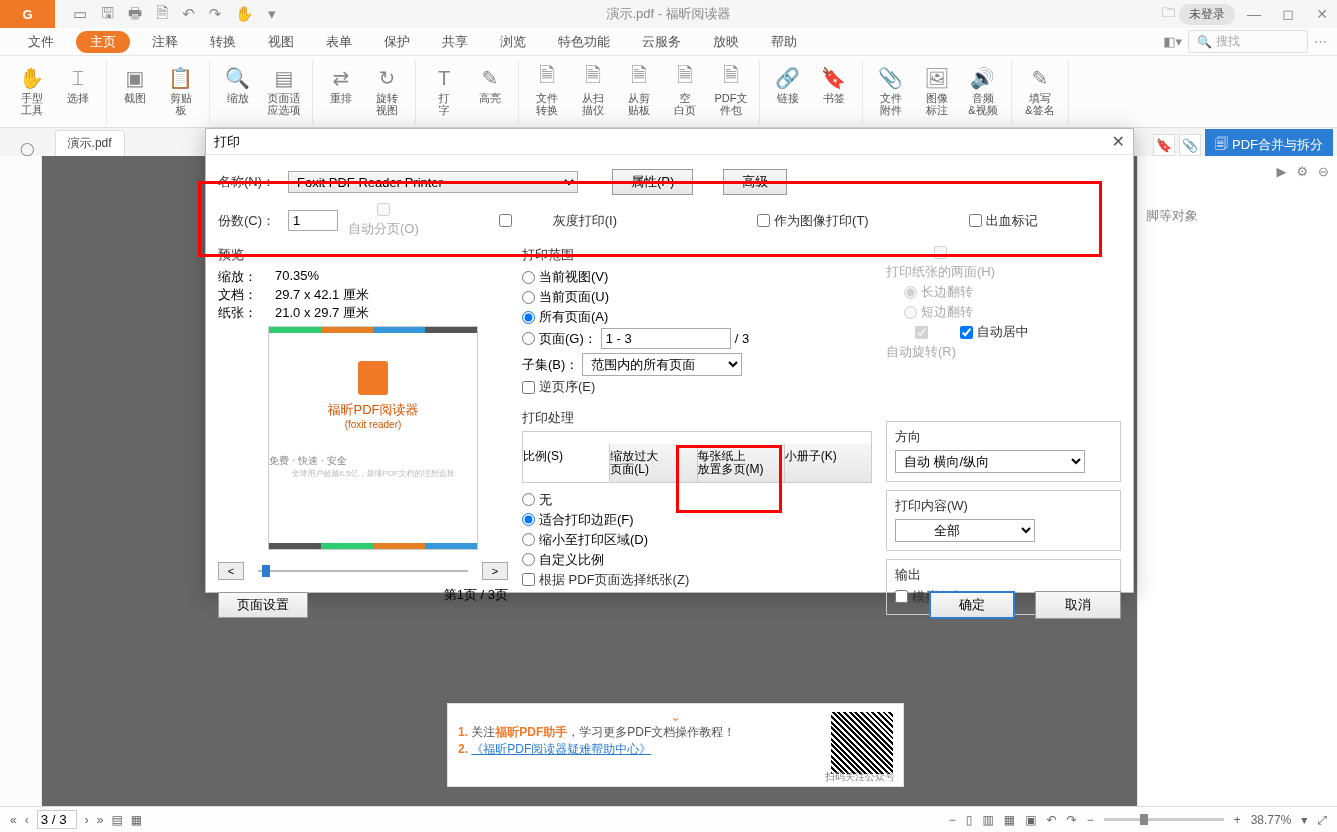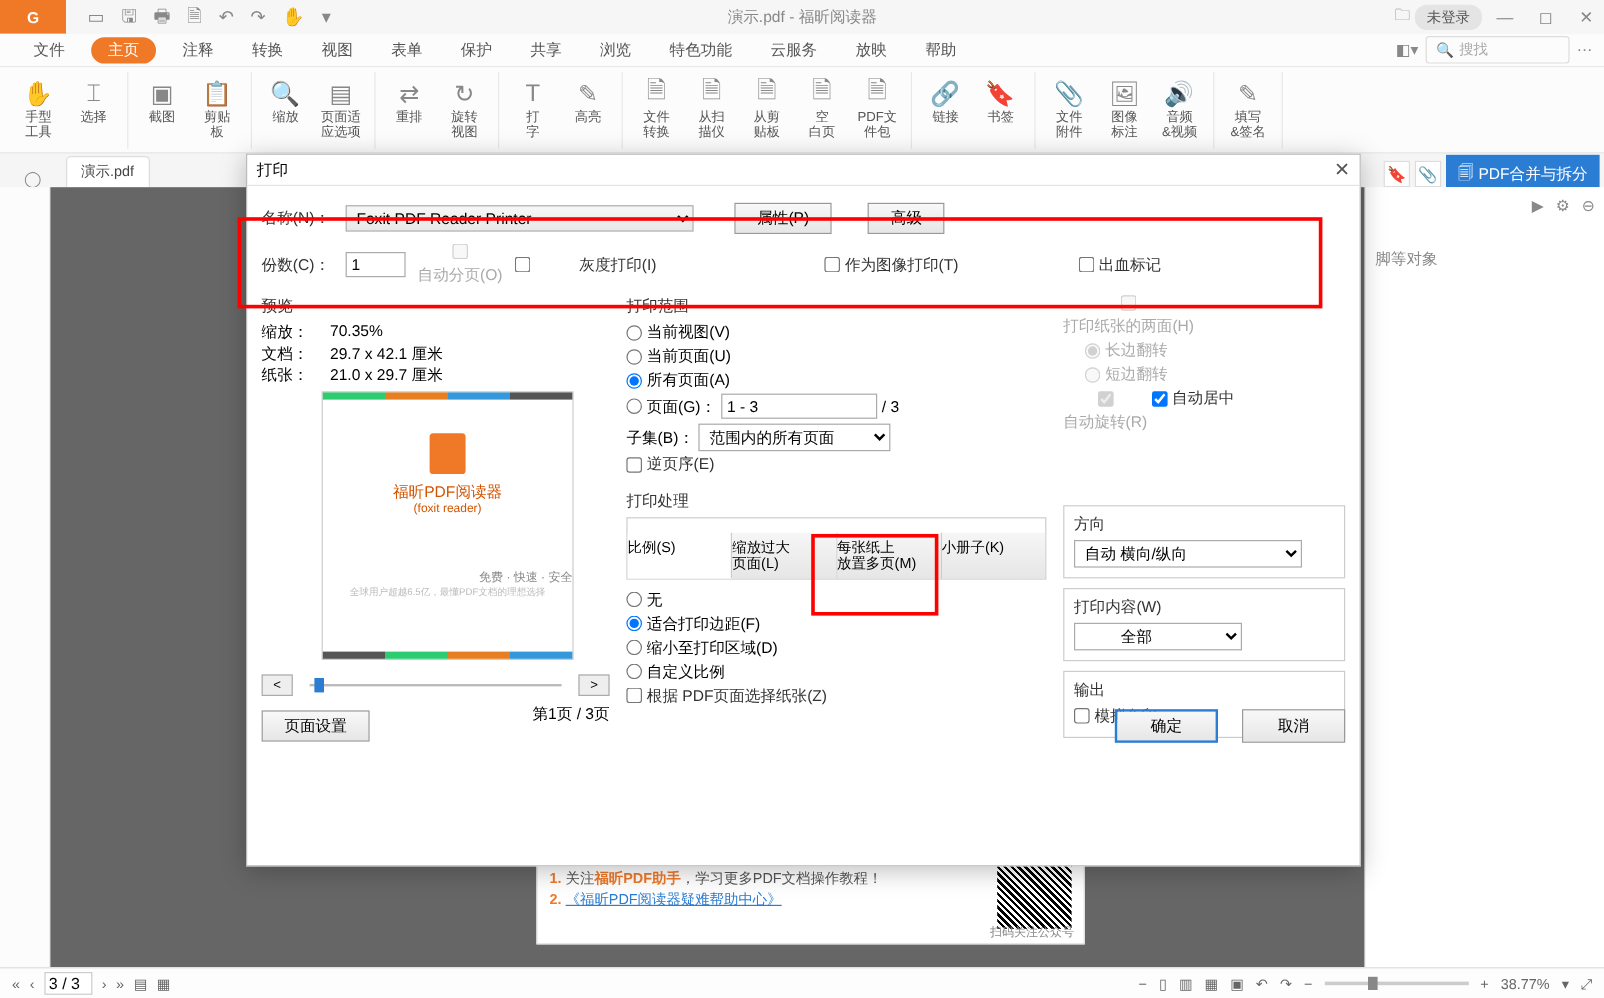--- a/index.html
+++ b/index.html
@@ -49,21 +49,21 @@
 .promo { position:absolute; left:447px; top:703px; width:457px; height:84px; background:#fff; border:1px solid #e0e0e0; padding:6px 10px; font-size:12px; }
 .promo .arrow-row { text-align:center; color:#f07928; }
 .promo .line { color:#555; }
 .promo .line .num { color:#f07928; font-weight:bold; }
 .promo .line b { color:#f07928; }
 .promo .line a { color:#2b7cd3; text-decoration:underline; }
 .promo .qr { position:absolute; right:10px; top:8px; width:62px; height:62px; background:repeating-linear-gradient(45deg,#000 0 2px,#fff 2px 4px); }
 .promo .qrlbl { position:absolute; right:8px; bottom:2px; font-size:10px; color:#888; }
 
 
-.dialog { position: absolute; left: 205px; top: 128px; width: 929px; height: 594px; background: #fff; border: 1px solid #bbb; box-shadow: 0 4px 20px rgba(0,0,0,.25); z-index: 10; font-size:13px; }
+.dialog { position: absolute; left: 205px; top: 128px; width: 929px; height: 465px; background: #fff; border: 1px solid #bbb; box-shadow: 0 4px 20px rgba(0,0,0,.25); z-index: 10; font-size:13px; }
 .dialog .dtitle { height: 26px; display: flex; align-items: center; padding: 0 8px; border-bottom: 1px solid #e4e4e4; }
 .dialog .dtitle .close { margin-left: auto; color: #555; font-size: 16px; cursor: pointer; }
 .dialog .body { padding: 8px 12px; position: relative; }
 
 
 .redbox { border: 3px solid #f00; position: absolute; left: -8px; top: 26px; width: 904px; height: 76px; z-index: 5; pointer-events: none; }
 
 .dialog .row { display: flex; align-items: center; gap: 10px; margin-bottom: 8px; }
 .dialog .label { width: 60px; color: #333; }
 .dialog select, .dialog input[type=text], .dialog input[type=number] { border: 1px solid #aaa; padding: 2px 4px; font-size: 13px; background:#fff; }
@@ -83,21 +83,21 @@
 .group-title { color:#333; margin-bottom:4px; }
 fieldset.box { border:1px solid #ccc; padding:6px 8px 8px 8px; margin-bottom:8px; }
 .radio-row { display:flex; align-items:center; gap:4px; margin:2px 0; }
 
 .preview-frame { border:1px solid #ccc; width:210px; height:224px; margin-top:4px; position:relative; background:#fff; }
 .preview-frame .strip-top { height:6px; background:linear-gradient(90deg,#2ecc71 0 25%,#e67e22 25% 50%,#3498db 50% 75%,#555 75% 100%); }
 .preview-frame .strip-bot { position:absolute; bottom:0; left:0; right:0; height:6px; background:linear-gradient(90deg,#555 0 25%,#2ecc71 25% 50%,#e67e22 50% 75%,#3498db 75% 100%); }
 .preview-frame .logo2 { width:30px; height:34px; background:#f07928; border-radius:3px; margin:28px auto 6px auto; }
 .preview-frame .pt { text-align:center; color:#d35400; font-weight:normal; font-size:13px; }
 .preview-frame .ps { text-align:center; color:#d35400; font-size:10px; }
-.preview-frame .ptag { text-align:right; color:#888; font-size:10px; margin-top:44px; }
+.preview-frame .ptag { text-align:left; color:#888; font-size:10px; margin-top:24px; }
 .preview-frame .small { text-align:center; color:#bbb; font-size:8px; }
 
 .nav-row { display:flex; align-items:center; justify-content:center; gap:8px; margin-top:12px; }
 .nav-row .nbtn { border:1px solid #aaa; background:#eee; width:26px; height:18px; display:flex; align-items:center; justify-content:center; font-size:11px; }
 .nav-row .slider { flex:1; display:flex; align-items:center; position:relative; height:14px; margin:0 6px; }
 .nav-row .slider .track { height:2px; background:#bbb; width:100%; }
 .nav-row .slider .thumb { position:absolute; left:4px; top:1px; width:8px; height:12px; background:#2b7cd3; }
 
 .proc-btns { display:flex; border:1px solid #ccc; }
 .proc-btns .pb { flex:1; border-right:1px solid #ccc; background:linear-gradient(#f6f6f6,#e6e6e6); text-align:left; padding:6px 0; font-size:12px; line-height:1.1; white-space:pre-line;margin-top:12px; }
@@ -333,21 +333,21 @@
       <button class="btn" style="margin-left:20px;">高级</button>
     </div>
 
     <div class="row">
       <span class="label">份数(C)：</span>
       <input type="number" class="copies" value="1" style="">
       <label class="chk disabled">
           <input type="checkbox" disabled="" style="">
           <span>自动分页(O)</span>
         </label>
-      <label class="chk" style="gap:41px;">
+      <label class="chk" style="margin-left:70px;gap:41px;">
           <input type="checkbox" style="">
           <span>灰度打印(I)</span>
         </label>
       <label class="chk" style="margin-left:130px;">
           <input type="checkbox" style="">
           <span>作为图像打印(T)</span>
         </label>
       <label class="chk" style="margin-left:90px;">
           <input type="checkbox" style="">
           <span>出血标记</span>

